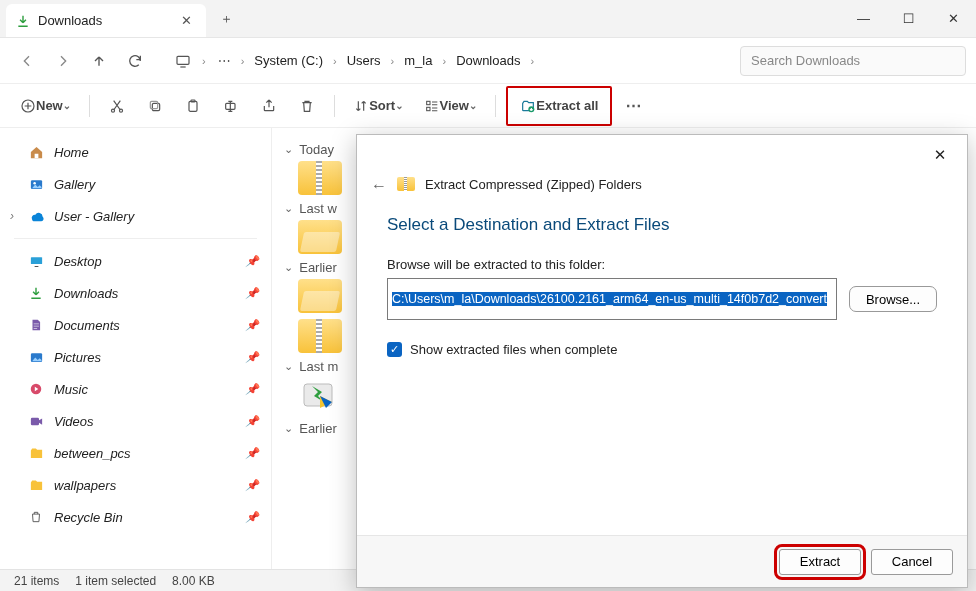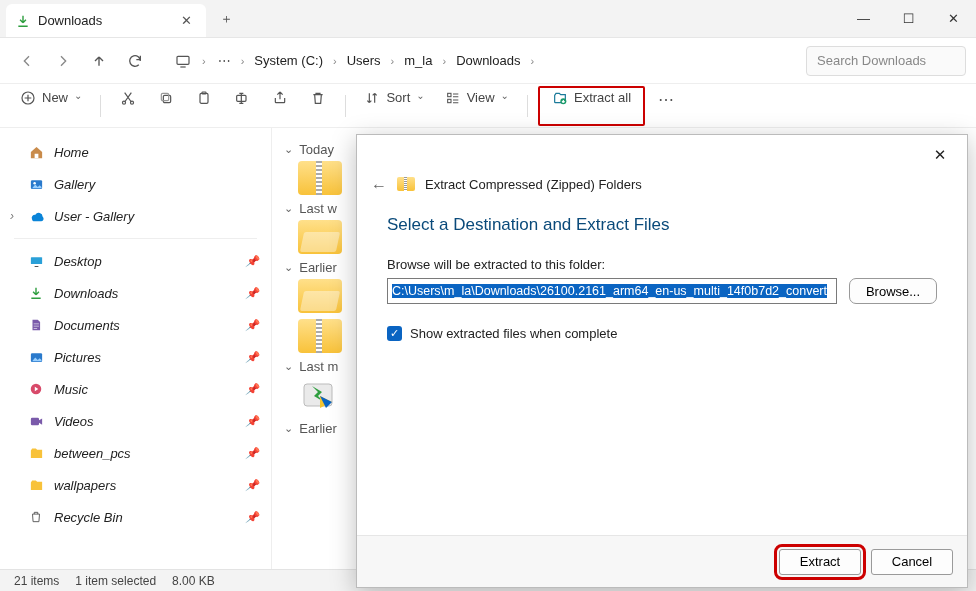--- a/index.html
+++ b/index.html
@@ -14,25 +14,25 @@
   .win-controls { margin-left: auto; display: flex; }
   .win-btn { width: 45px; display: flex; align-items: center; justify-content: center; color: #333; }
 
   
   .pathbar { height: 46px; background: #fff; display: flex; align-items: center; padding: 0 10px; gap: 2px; border-bottom: 1px solid #eee; }
   .nav-btn { width: 34px; height: 34px; display:flex; align-items:center; justify-content:center; color:#555; border-radius:4px; }
   .nav-btn.dis { color:#bbb; }
   .crumbs { display:flex; align-items:center; gap:4px; flex:1; padding-left:4px;}
   .crumb-sep { color:#888; font-size:11px; }
   .crumb { padding:4px 6px; border-radius:4px; }
-  .search { width:160px; height:30px; border:1px solid #ddd; border-radius:4px; display:flex; align-items:center; padding:0 10px; color:#888; background:#fafafa;}
+  .search { width:226px; height:30px; border:1px solid #ddd; border-radius:4px; display:flex; align-items:center; padding:0 10px; color:#888; background:#fafafa;}
 
   
   .toolbar { height: 44px; background:#fff; border-bottom:1px solid #eee; display:flex; align-items:center; padding:0 12px; gap:4px;}
-  .tbtn { height:32px; display:flex; align-items:flex-start; gap:6px; padding:0 8px; color:#444; border-radius:4px; position:relative;}
+  .tbtn { height:32px; display:flex; align-items:center; gap:0; padding:0 8px; color:#444; border-radius:4px; position:relative;font-weight:bold;}
   .tbtn.icon-only { width:34px; justify-content:center; padding:0;}
   .tsep { width:1px; height:22px; background:#ddd; margin:0 6px;}
   .tbtn svg { width:16px; height:16px; }
   .chev-dn { font-size:10px; color:#666; }
   .extract-highlight { border:2px solid #c00; border-radius:2px; padding:2px 4px;}
   .details-btn { margin-left:auto; }
 
   
   .body { display:flex; height: calc(591px - 38px - 46px - 44px - 22px); background:#fff;}
   .sidebar { width:272px; border-right:1px solid #eee; padding:8px 0; overflow:hidden;font-style:italic;}
@@ -57,21 +57,21 @@
   .dlg-top { height:40px; display:flex; align-items:center; padding:0 10px;}
   .dlg-close { margin-left:auto; width:34px; height:30px; display:flex; align-items:center; justify-content:center; font-size:15px;}
   .dlg-header { display:flex; align-items:center; gap:10px; padding:0 14px 6px;}
   .dlg-back { color:#666; font-size:16px;}
   .dlg-zip-icon { width:18px; height:14px; background:linear-gradient(#ffe08a,#f8c23a); border-radius:2px; position:relative;}
   .dlg-zip-icon::after { content:""; position:absolute; left:7px; top:0; width:3px; height:100%; background:repeating-linear-gradient(#999 0 1px,#fff 1px 2px);}
   .dlg-body { padding:16px 30px; flex:1;}
   .dlg-title { color:#0a4a7a; font-size:17px; font-weight:400; margin-bottom:22px;}
   .dlg-label { font-size:13px; margin-bottom:6px; color:#222;}
   .dest-row { display:flex; gap:12px; align-items:center; margin-bottom:22px;}
-  .dest-input { flex:1; height:26px; border:1px solid #7a7a7a; padding:0 4px; font-size:12.5px; background:#fff; display:flex; align-items:center; overflow:hidden;}
+  .dest-input { flex:1; height:42px; border:1px solid #7a7a7a; padding:0 4px; font-size:12.5px; background:#fff; display:flex; align-items:center; overflow:hidden;}
   .dest-input span.sel { background:#0a64c2; color:#fff; white-space:nowrap;}
   .browse-btn { width:88px; height:26px; border:1px solid #999; background:#fdfdfd; font-size:13px; border-radius:7px;}
   .chk-row { display:flex; align-items:center; gap:8px; font-size:13px;}
   .chk { width:15px; height:15px; background:#0a64c2; border-radius:3px; display:flex; align-items:center; justify-content:center; color:#fff; font-size:11px;}
   .dlg-footer { height:52px; border-top:1px solid #e6e6e6; background:#f7f7f7; display:flex; align-items:center; justify-content:flex-end; gap:10px; padding:0 14px;}
   .ft-btn { min-width:82px; height:26px; border:1px solid #9a9a9a; background:#fdfdfd; border-radius:3px; font-size:13px;}
   .extract-btn-hl { outline:3px solid #c00; outline-offset:2px;}
 
   
   .i { display:inline-flex; }

